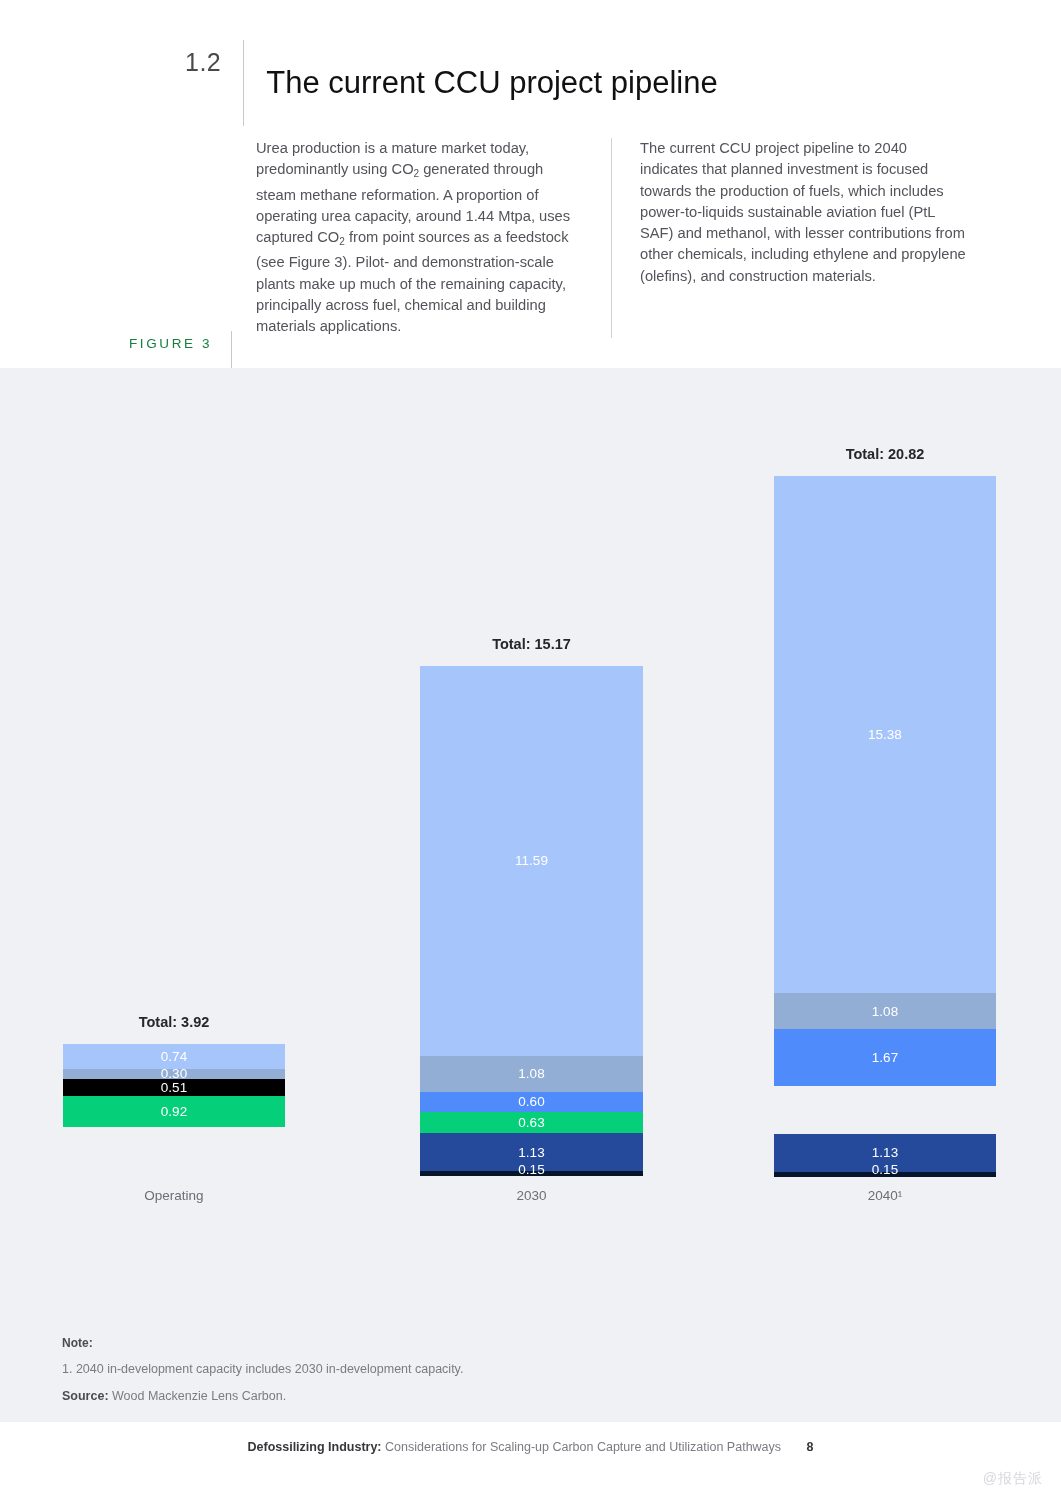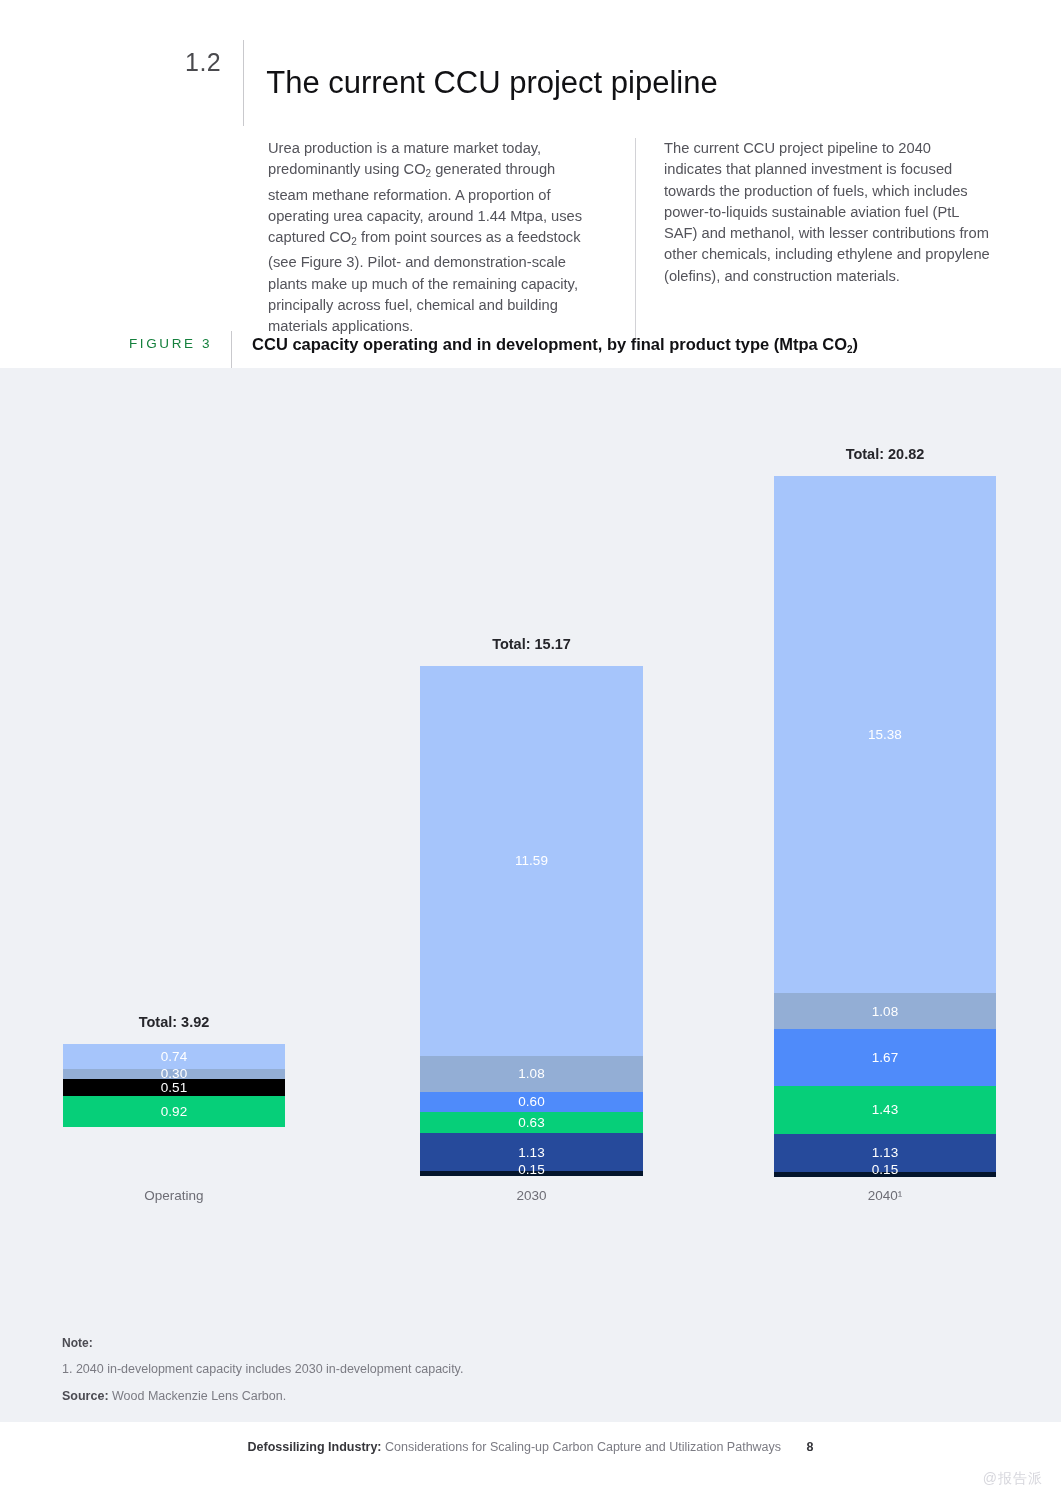--- a/index.html
+++ b/index.html
@@ -53,21 +53,20 @@
     position: absolute;
     left: 256px; top: 138px;
     width: 740px;
     display: flex;
   }
   .col {
     font-size: 14.7px;
     line-height: 21.3px;
     color: #53535a;
     width: 355px;
-    margin-left: 12px;
   }
   .col.left { padding-right: 28px; }
   .col.right { padding-left: 28px; border-left: 1px solid #d2d2d6; }
   .col p { margin: 0; }
   sub { font-size: 10px; vertical-align: -3px; }
 
   .fig-row {
     position: absolute;
     left: 129px; top: 331px;
     display: flex;
@@ -176,21 +175,20 @@
       <p>Urea production is a mature market today, predominantly using CO<sub>2</sub> generated through steam methane reformation. A proportion of operating urea capacity, around 1.44 Mtpa, uses captured CO<sub>2</sub> from point sources as a feedstock (see Figure 3). Pilot- and demonstration-scale plants make up much of the remaining capacity, principally across fuel, chemical and building materials applications.</p>
     </div>
     <div class="col right">
       <p>The current CCU project pipeline to 2040 indicates that planned investment is focused towards the production of fuels, which includes power-to-liquids sustainable aviation fuel (PtL SAF) and methanol, with lesser contributions from other chemicals, including ethylene and propylene (olefins), and construction materials.</p>
     </div>
   </div>
 
   <div class="fig-row">
     <div class="fig-label">FIGURE 3</div>
     <div class="fig-divider"></div>
-    <div class="fig-title">CCU capacity operating and in development, by final product type (Mtpa CO<sub>2</sub>)</div>
   </div>
 
 </div>
 
 <div class="chart-panel">
   <div class="plot" id="plot">
       <div class="bar-group" style="left: 63px; top: 0px; width: 222px; height: 860px;">
         <div class="bar" style="left: 0px; width: 222px; height: 131.712px; top: 676.288px;">
           <div class="seg" style="top: 0px; height: 24.864px; background: rgb(166, 197, 251);">
             <span>0.74</span>
@@ -236,23 +234,20 @@
         <div class="bar" style="left: 0px; width: 222px; height: 699.552px; top: 108.448px;">
           <div class="seg" style="top: 0px; height: 516.768px; background: rgb(166, 197, 251);">
             <span>15.38</span>
           </div>
           <div class="seg" style="top: 516.768px; height: 36.288px; background: rgb(147, 174, 213);">
             <span>1.08</span>
           </div>
           <div class="seg" style="top: 553.056px; height: 56.112px; background: rgb(79, 139, 250);">
             <span>1.67</span>
           </div>
-          <div class="seg" style="top: 609.168px; height: 48.048px; background: rgb(6, 207, 121);">
-            <span>1.43</span>
-          </div>
           <div class="seg" style="top: 657.216px; height: 37.968px; background: rgb(38, 74, 155);">
             <span>1.13</span>
           </div>
           <div class="seg" style="top: 695.184px; height: 5.04px; background: rgb(4, 21, 44);">
             <span style="top: -4px;">0.15</span>
           </div>
         </div>
         <div class="total-label" style="top: 78.448px;">Total: 20.82</div>
         <div class="cat-label" style="top: 820px;">2040¹</div>
       </div>

